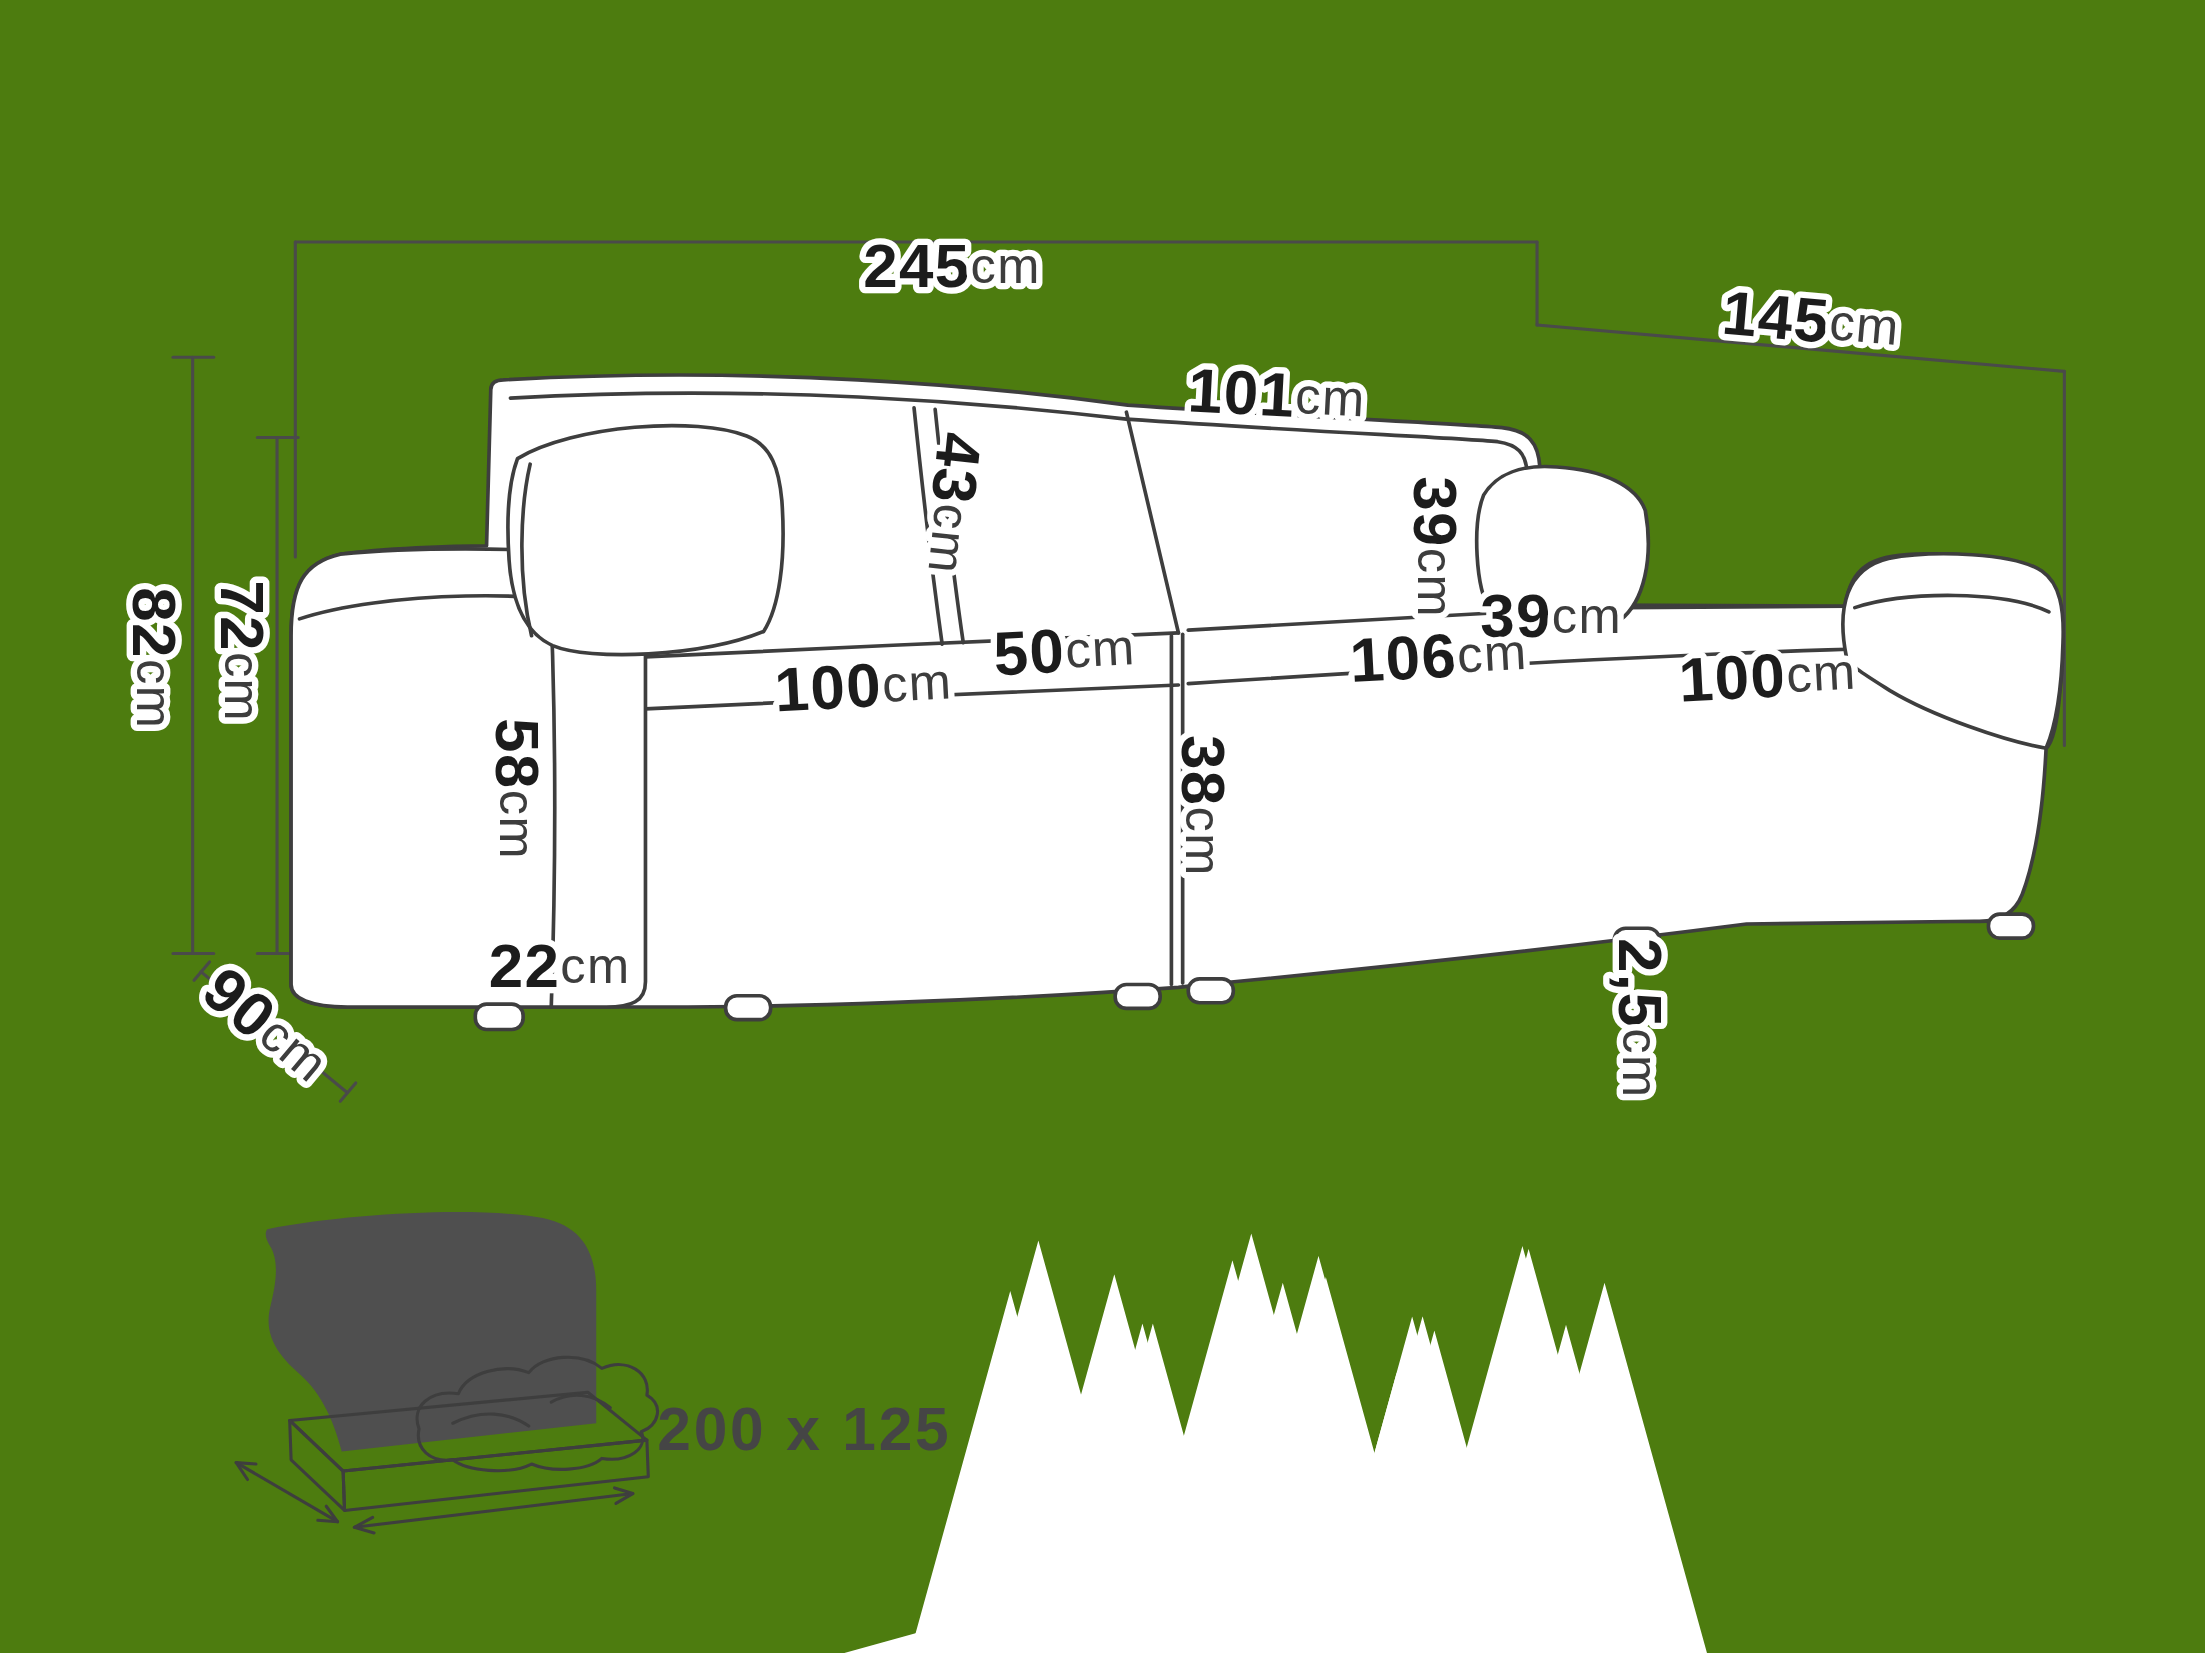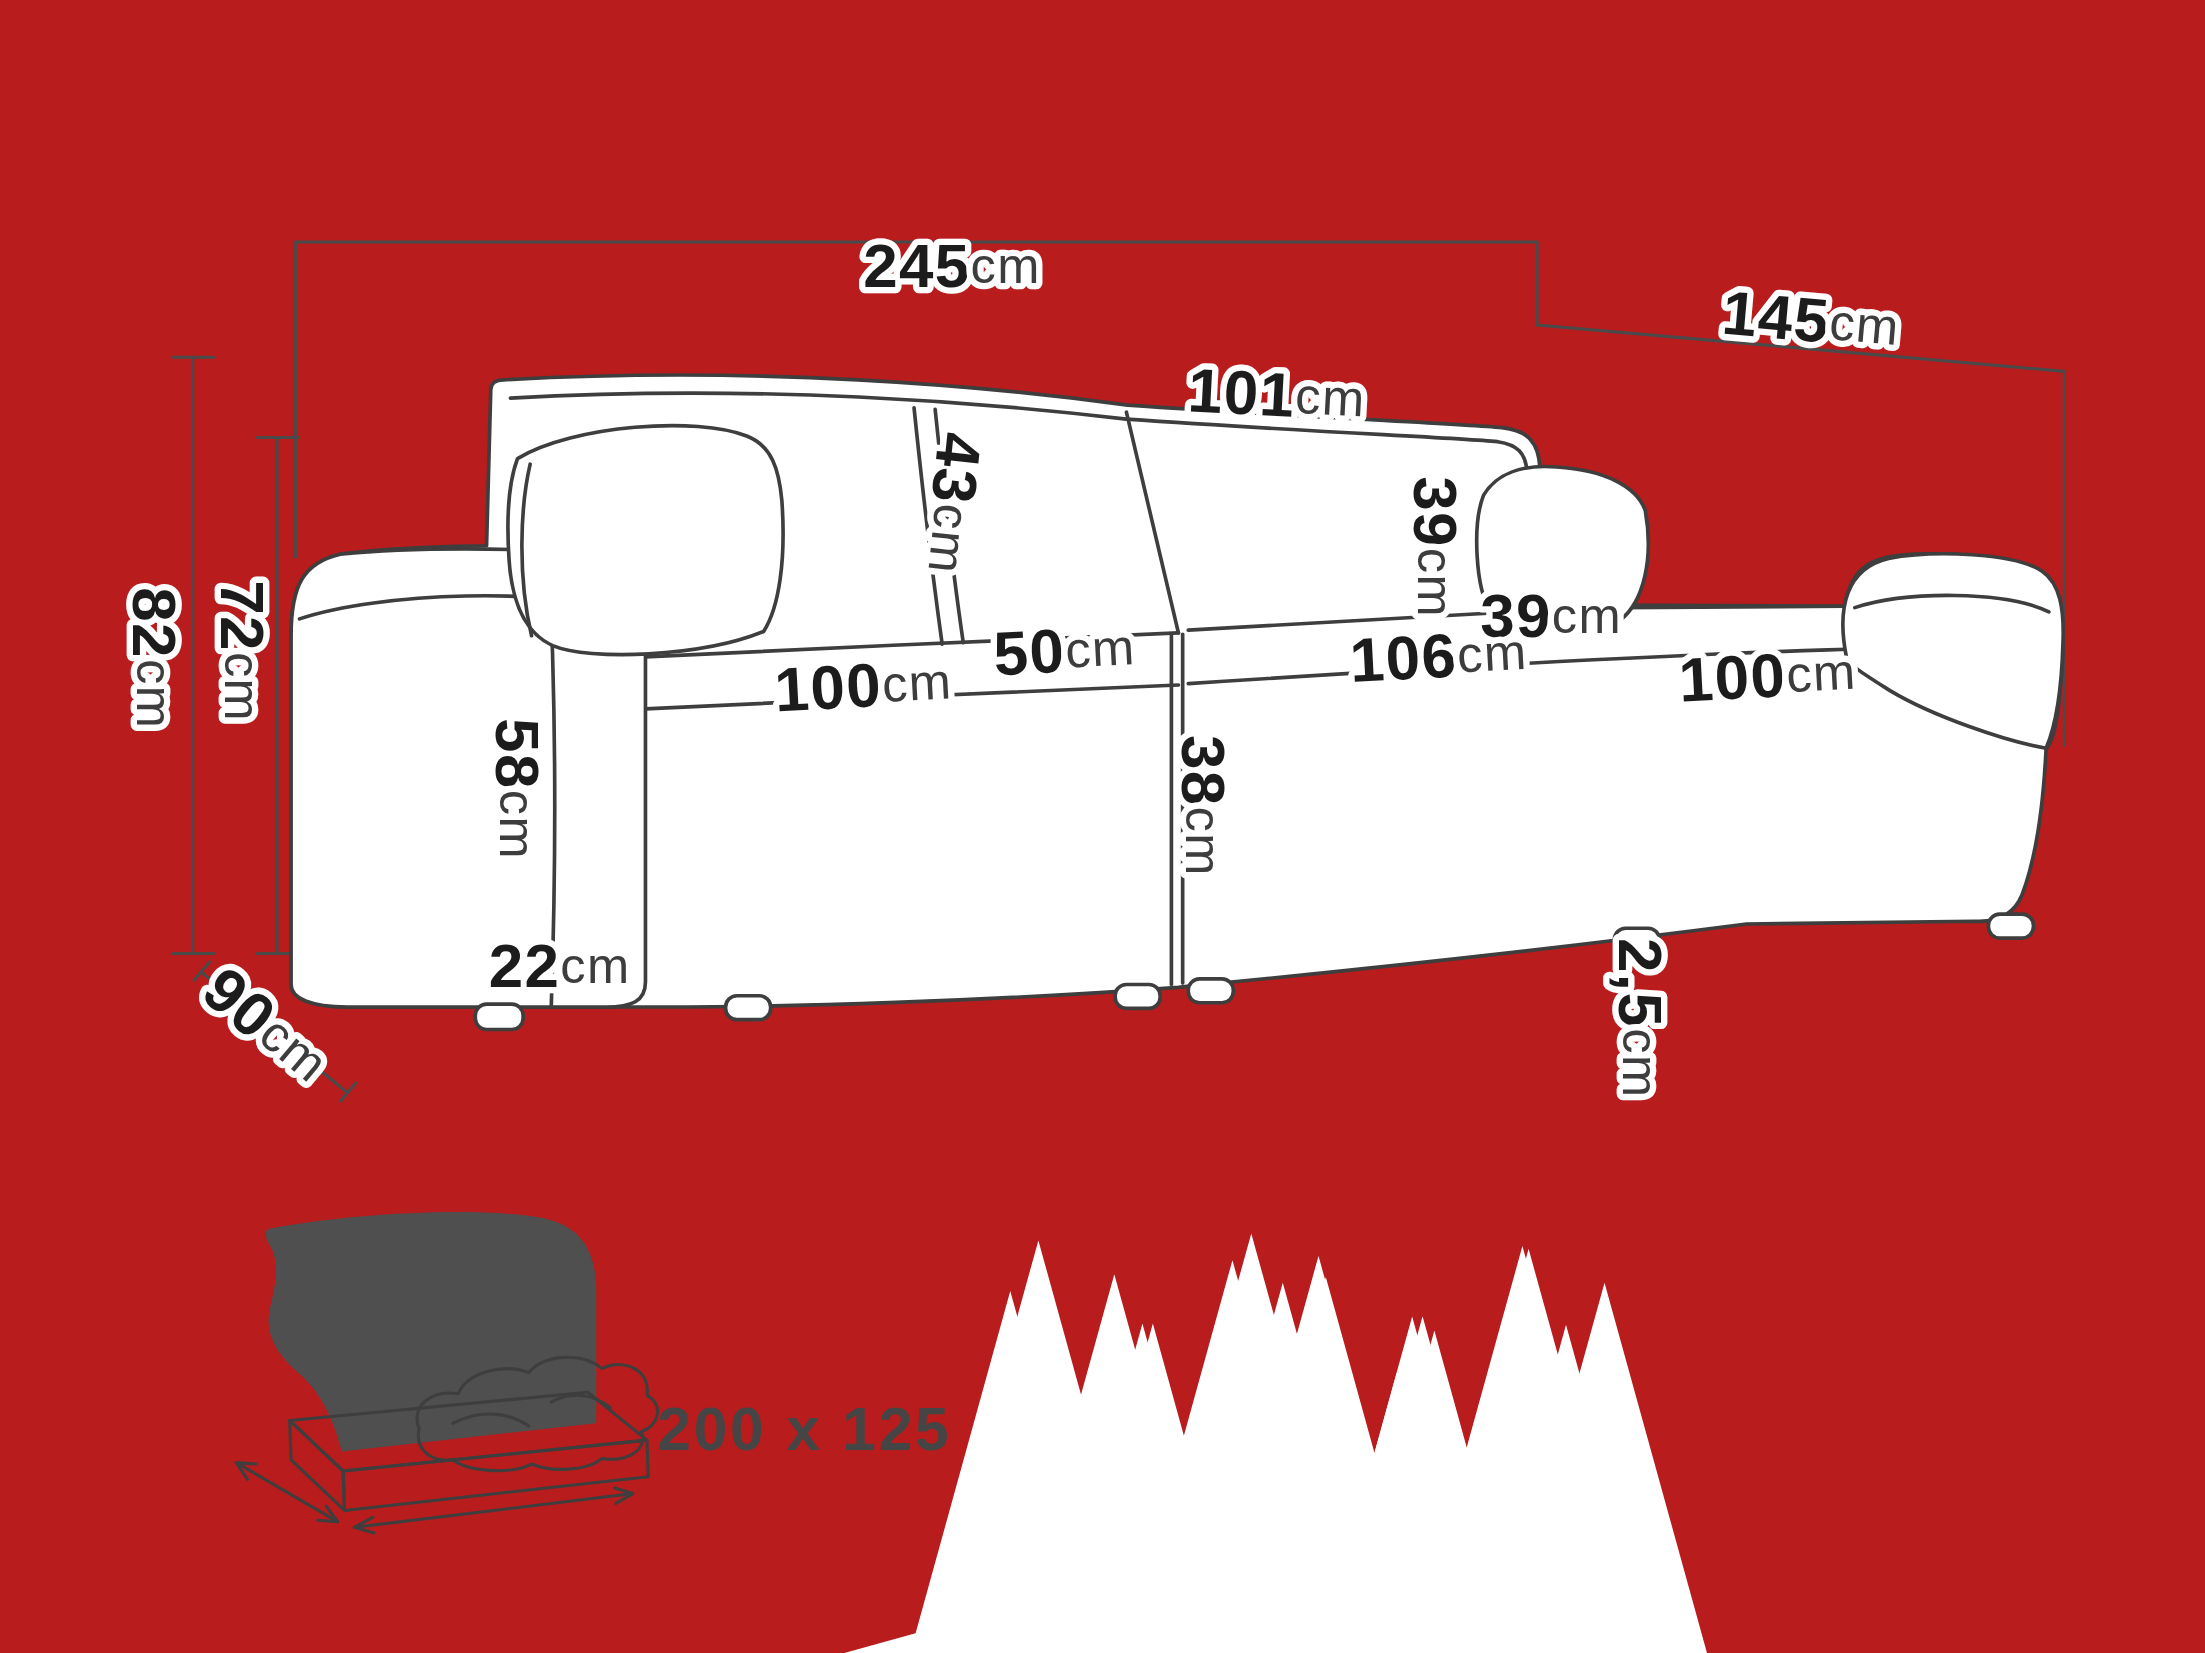--- a/index.html
+++ b/index.html
@@ -1,16 +1,16 @@
 <!DOCTYPE html>
 <html style="font-size:13px"><head>
 <meta charset="utf-8">
 <style>
   html,body{margin:0;padding:0;background:#fff;}
-  .stage{width:2205px;height:1654px;background:#b91c1c;overflow:hidden;}
+  .stage{width:2205px;height:1654px;background:#4d7c0f;overflow:hidden;}
   svg{display:block;}
   text{font-family:"Liberation Sans","DejaVu Sans",sans-serif;}
   .dim tspan{paint-order:stroke;stroke:#ffffff;stroke-width:9px;stroke-linejoin:round;}
   .dim .val{font-weight:700;font-size:44px;fill:#1c1c1c;letter-spacing:1px;}
   .dim .unit{font-weight:400;font-size:36px;fill:#3d3d3d;letter-spacing:1px;}
   .size-label{font-weight:700;font-size:43px;fill:#454545;letter-spacing:2px;}
   .dimline{stroke:#4a4a4a;stroke-width:2.2;fill:none;stroke-linecap:round;}
   .sofa{stroke:#3e3e3e;stroke-width:2.6;fill:none;stroke-linejoin:round;stroke-linecap:round;}
   .sofa-fill{fill:#ffffff;}
   .grayfill{fill:#4f4f4f;}

